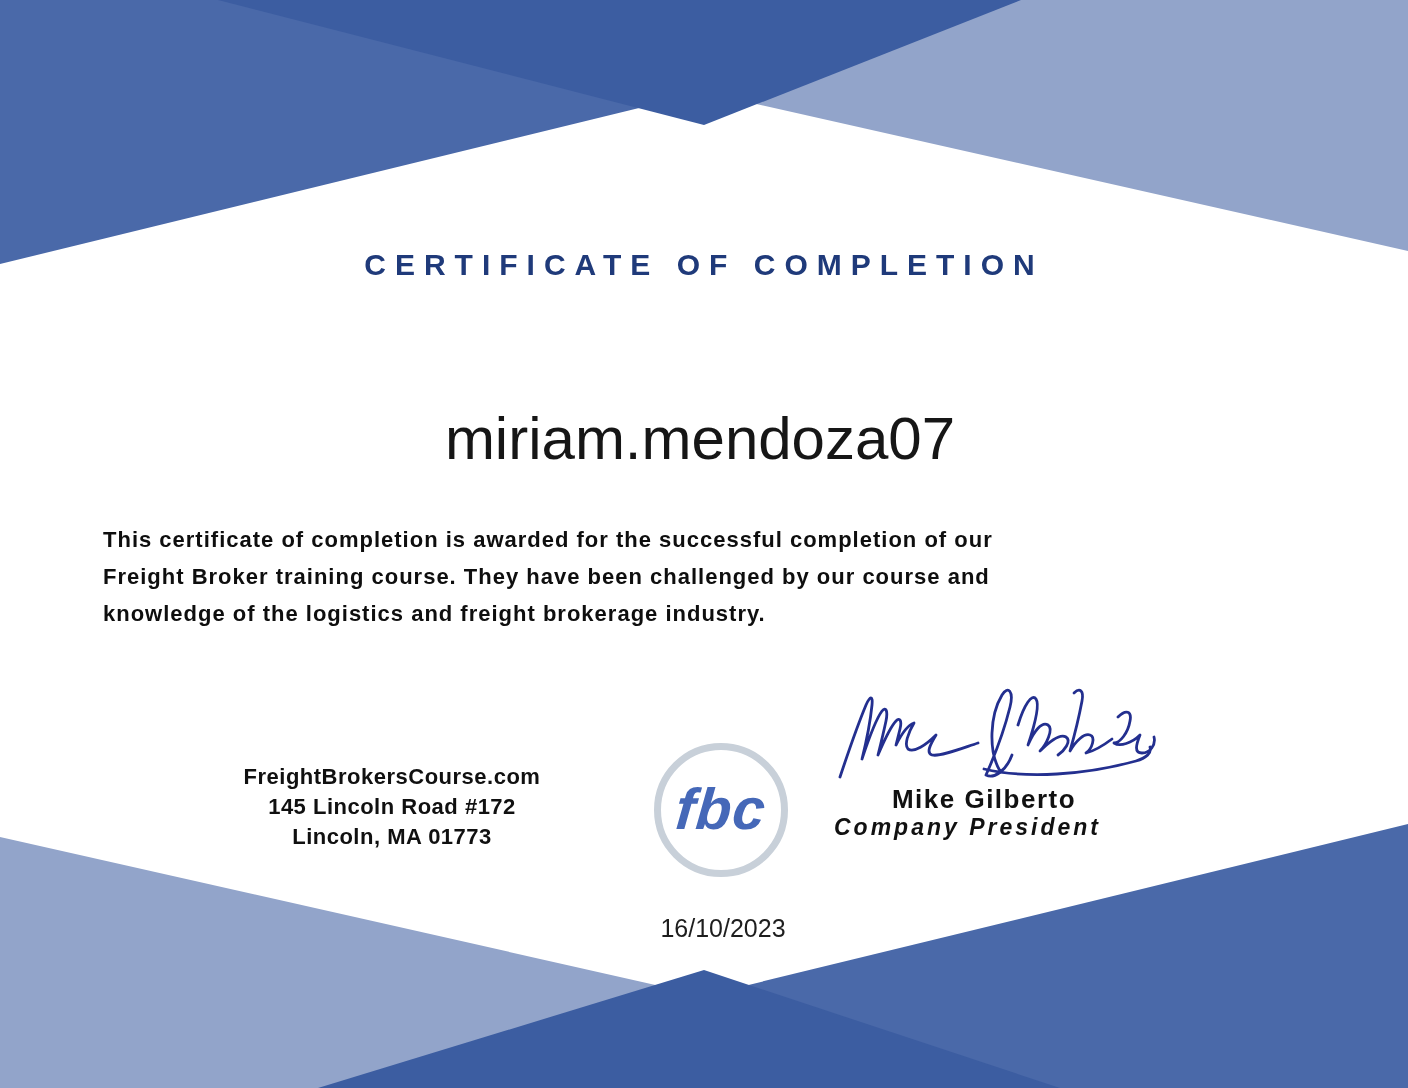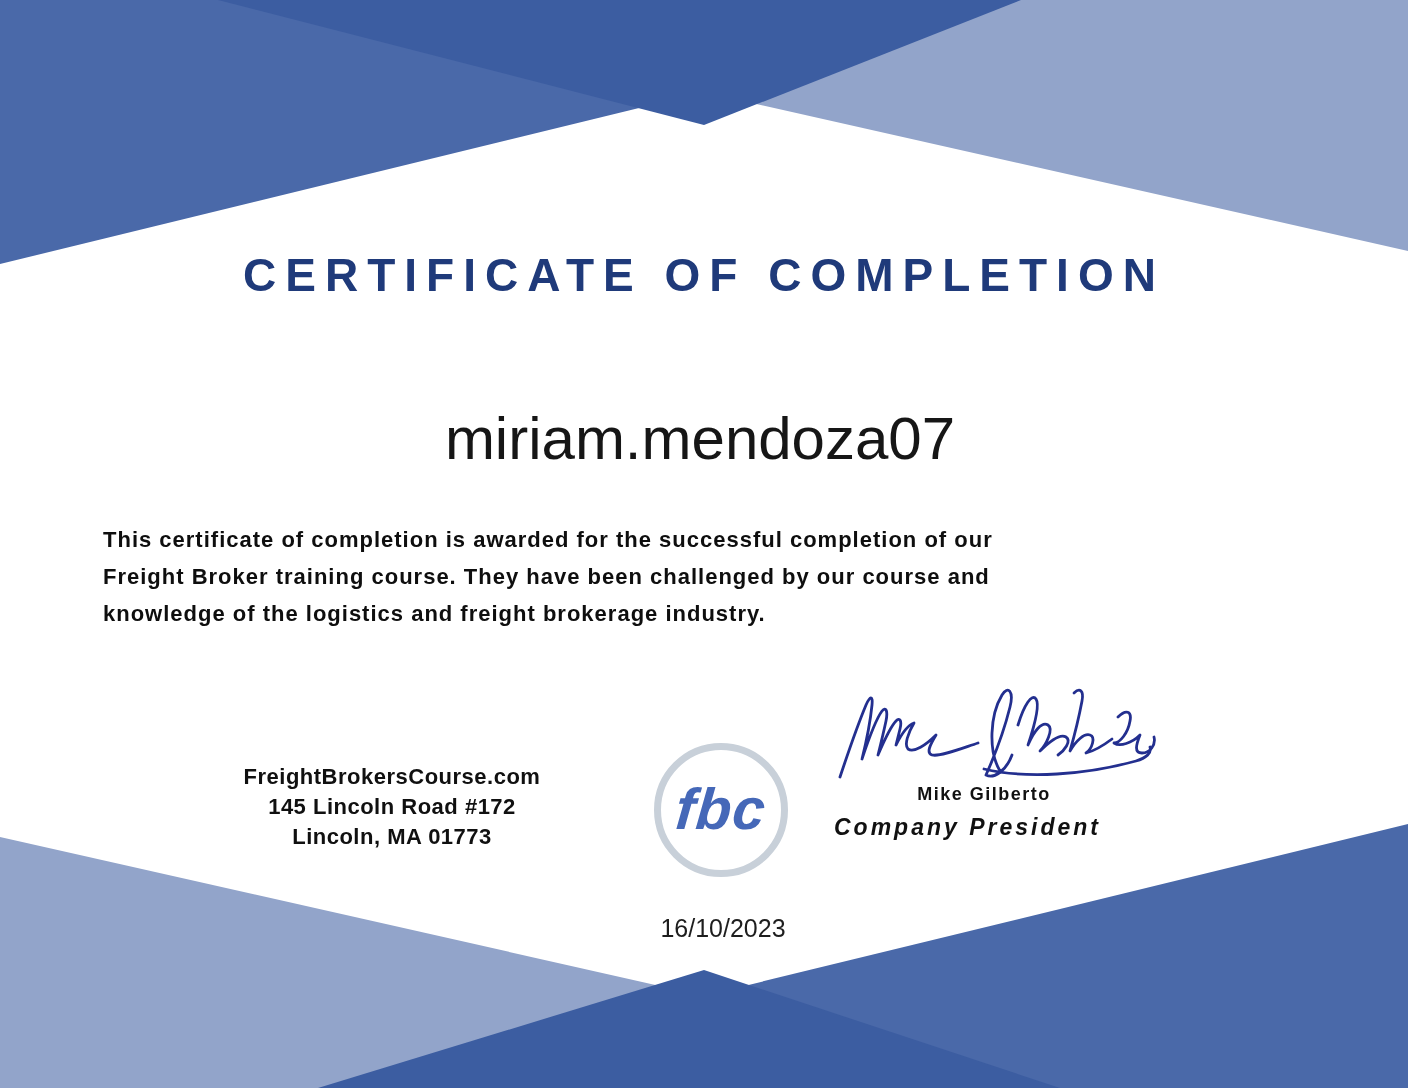--- a/index.html
+++ b/index.html
@@ -24,21 +24,21 @@
   }
   .bg-svg{position:absolute;left:0;top:0;width:1408px;height:1088px;}
   .tri-medium{fill:var(--triangle_medium);}
   .tri-dark{fill:var(--triangle_dark);}
   .tri-light{fill:var(--triangle_light);}
 
   .abs{position:absolute;}
   .cert-title{
     left:0;right:0;top:248px;
     text-align:center;
-    font-size:46px;font-weight:800;
+    font-size:30px;font-weight:800;
     letter-spacing:9px;
     color:var(--title_navy);
     white-space:nowrap;
   }
   .cert-subtitle{
     left:0;right:0;top:343px;
     text-align:center;
     font-size:21px;font-weight:700;
     letter-spacing:6px;
     color:var(--subtitle_navy);
@@ -87,21 +87,21 @@
   .signature path{
     fill:none;
     stroke:var(--signature_ink);
     stroke-width:2.8;
     stroke-linecap:round;
     stroke-linejoin:round;
   }
   .signer-name{
     left:834px;top:784px;width:300px;
     text-align:center;
-    font-size:18px;font-weight:700;
+    font-size:26px;font-weight:700;
     letter-spacing:1.5px;
     color:#111;
     white-space:nowrap;
   }
   .signer-title{
     left:834px;top:814px;width:300px;
     text-align:left;
     font-size:23px;font-weight:700;font-style:italic;
     letter-spacing:3px;
     color:#111;

